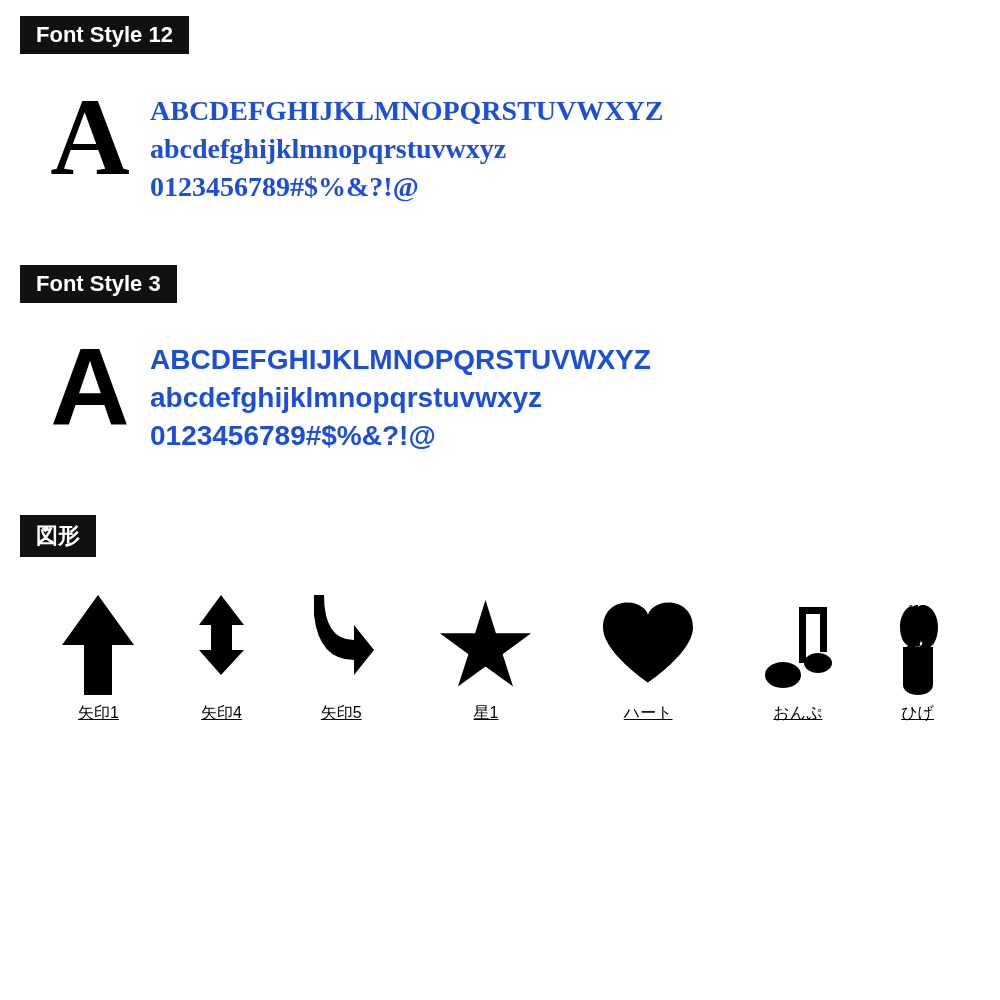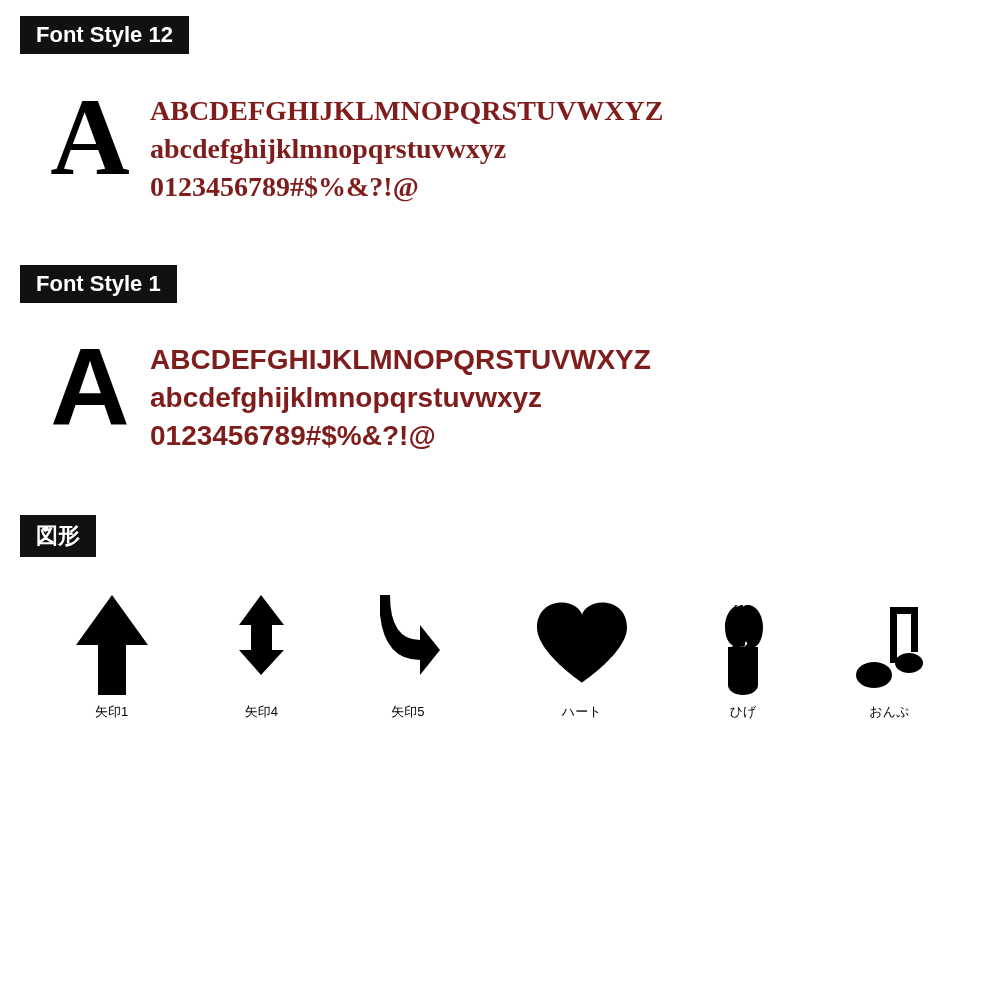--- a/index.html
+++ b/index.html
@@ -54,39 +54,40 @@
     .char-lines {
       display: flex;
       flex-direction: column;
       justify-content: center;
       padding-top: 10px;
     }
 
     .char-line {
       font-size: 28px;
       font-weight: 900;
-      color: #7f1d1d;
+      color: #1d4ed8;
       line-height: 1.35;
     }
 
     .style12 .big-letter,
     .style12 .char-line {
       font-family: 'Georgia', 'Times New Roman', serif;
       font-weight: 900;
     }
 
     .style13 .big-letter,
     .style13 .char-line {
       font-family: 'Arial Black', 'Arial', sans-serif;
       font-weight: 900;
     }
 
     
     .shapes-section {
       margin-top: 10px;
+      text-decoration: underline;
     }
 
     .shapes-grid {
       display: flex;
       flex-direction: row;
       align-items: flex-end;
       gap: 0;
       padding: 20px 10px 0 10px;
       justify-content: space-around;
     }
@@ -100,21 +101,21 @@
 
     .shape-icon {
       color: #000;
       display: flex;
       align-items: center;
       justify-content: center;
     }
 
     .shape-label {
       font-family: sans-serif;
-      font-size: 13px;
+      font-size: 16px;
       color: #000;
       text-align: left;
       white-space: nowrap;
     }
 
     svg {
       fill: #000000;
     }
   </style>
 </head>
@@ -128,21 +129,21 @@
       <div class="big-letter">A</div>
       <div class="char-lines">
         <div class="char-line">ABCDEFGHIJKLMNOPQRSTUVWXYZ</div>
         <div class="char-line">abcdefghijklmnopqrstuvwxyz</div>
         <div class="char-line">0123456789#$%&amp;?!@</div>
       </div>
     </div>
   </div>
 
   <div class="font-section">
-    <div class="section-label">Font Style 1</div>
+    <div class="section-label">Font Style 3</div>
     <div class="font-demo style13">
       <div class="big-letter">A</div>
       <div class="char-lines">
         <div class="char-line">ABCDEFGHIJKLMNOPQRSTUVWXYZ</div>
         <div class="char-line">abcdefghijklmnopqrstuvwxyz</div>
         <div class="char-line">0123456789#$%&amp;?!@</div>
       </div>
     </div>
   </div>
 
@@ -172,50 +173,58 @@
 
       <div class="shape-item">
         <div class="shape-icon">
           <svg width="65" height="100" viewBox="0 0 65 100">
             <path d="M15,0 Q15,45 45,45 L45,30 L65,55 L45,80 L45,65 Q10,65 5,20 L5,0 Z"></path>
           </svg>
         </div>
         <div class="shape-label">矢印5</div>
       </div>
 
+      <div class="shape-item">
+        <div class="shape-icon">
+          <svg width="95" height="95" viewBox="0 0 100 100">
+            <polygon points="50,0 61,35 98,35 68,57 79,91 50,70 21,91 32,57 2,35 39,35"></polygon>
+          </svg>
+        </div>
+        <div class="shape-label">星1</div>
+      </div>
 
 
       <div class="shape-item">
         <div class="shape-icon">
           <svg width="100" height="95" viewBox="0 0 100 90">
             <path d="M50,80 C50,80 5,50 5,25 C5,10 15,0 30,0 C40,0 48,6 50,12 C52,6 60,0 70,0 C85,0 95,10 95,25 C95,50 50,80 50,80 Z"></path>
           </svg>
         </div>
         <div class="shape-label">ハート</div>
-      </div>
-
-      <div class="shape-item">
-        <div class="shape-icon">
-          <svg width="40" height="100" viewBox="0 0 40 100">
-            <path d="M20,10 C12,10 5,20 5,32 C5,44 10,52 18,52 C22,52 24,50 26,46 C28,50 30,52 34,52 C34,52 35,52 35,52 C35,52 35,90 35,90 C35,96 28,100 20,100 C12,100 5,96 5,90 C5,90 5,52 5,52 C5,52 6,52 6,52 C10,52 12,50 14,46 C16,50 18,52 22,52"></path>
-            <path d="M20,10 C12,10 5,20 5,32 C5,44 10,52 18,52 C22,52 24,50 26,46 C28,50 30,52 34,52 C38,52 43,44 43,32 C43,20 36,10 28,10 C24,10 22,12 20,15 C18,12 16,10 12,10" transform="translate(-3,0)"></path>
-          </svg>
-        </div>
-        <div class="shape-label">ひげ</div>
       </div>
 
       <div class="shape-item">
         <div class="shape-icon">
           <svg width="70" height="100" viewBox="0 0 70 100">
             <ellipse cx="20" cy="80" rx="18" ry="13"></ellipse>
             <ellipse cx="55" cy="68" rx="14" ry="10"></ellipse>
             <rect x="36" y="12" width="7" height="56"></rect>
             <rect x="36" y="12" width="27" height="7"></rect>
             <rect x="57" y="12" width="7" height="45"></rect>
           </svg>
         </div>
         <div class="shape-label">おんぷ</div>
       </div>
 
+      <div class="shape-item">
+        <div class="shape-icon">
+          <svg width="40" height="100" viewBox="0 0 40 100">
+            <path d="M20,10 C12,10 5,20 5,32 C5,44 10,52 18,52 C22,52 24,50 26,46 C28,50 30,52 34,52 C34,52 35,52 35,52 C35,52 35,90 35,90 C35,96 28,100 20,100 C12,100 5,96 5,90 C5,90 5,52 5,52 C5,52 6,52 6,52 C10,52 12,50 14,46 C16,50 18,52 22,52"></path>
+            <path d="M20,10 C12,10 5,20 5,32 C5,44 10,52 18,52 C22,52 24,50 26,46 C28,50 30,52 34,52 C38,52 43,44 43,32 C43,20 36,10 28,10 C24,10 22,12 20,15 C18,12 16,10 12,10" transform="translate(-3,0)"></path>
+          </svg>
+        </div>
+        <div class="shape-label">ひげ</div>
+      </div>
+
     </div>
   </div>
 
 </div>
 
 </body></html>

